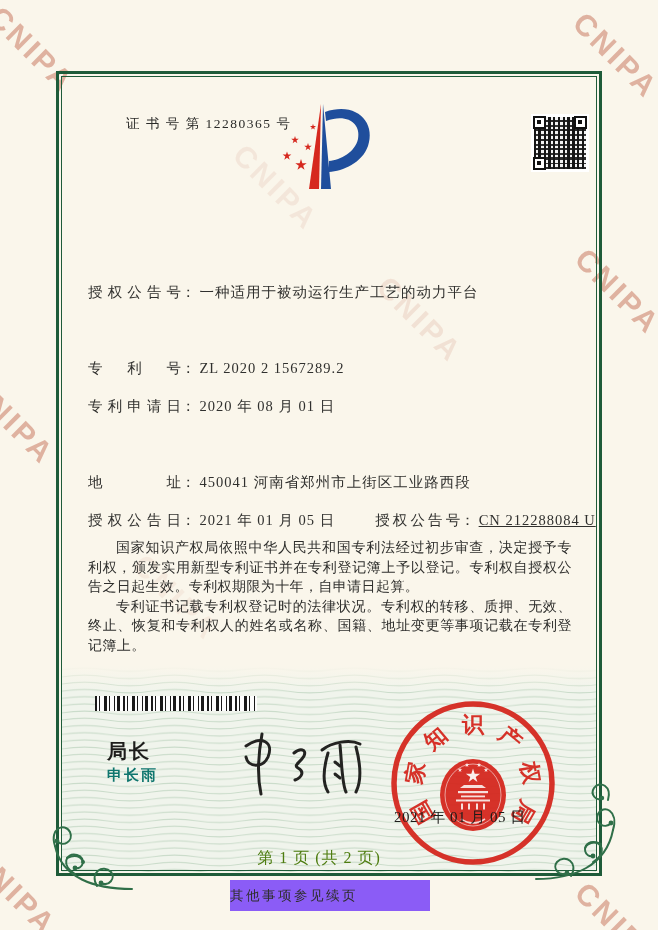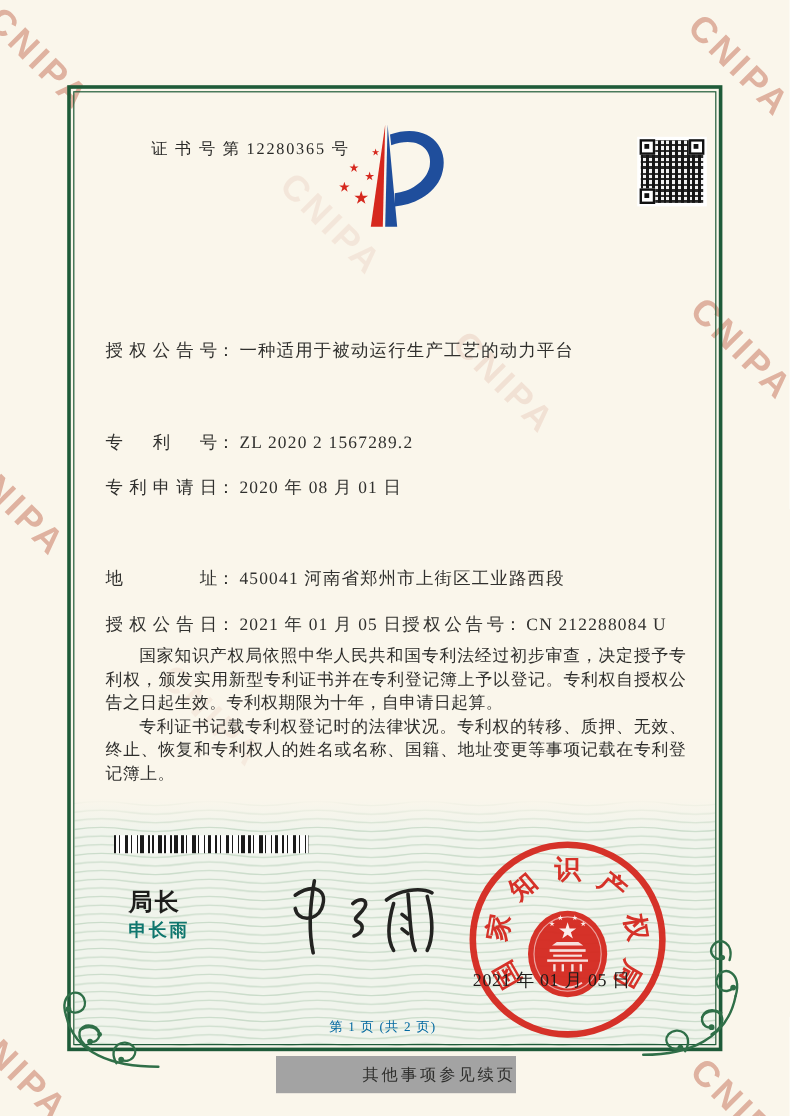--- a/index.html
+++ b/index.html
@@ -44,44 +44,44 @@
   .f-tl{left:2px;top:2px;} .f-tr{right:2px;top:2px;} .f-bl{left:2px;bottom:2px;}
   .title{
     position:absolute;left:0;top:196px;width:658px;text-align:center;z-index:3;
     font-size:31px;font-weight:bold;letter-spacing:8px;color:#171717;
   }
   
   .frow{position:absolute;left:88px;width:482px;font-size:14.5px;z-index:3;white-space:nowrap;color:#30302e;}
   .flabel{display:inline-block;width:93px;text-align:justify;text-align-last:justify;vertical-align:bottom;}
   .fcolon{display:inline-block;margin-right:4px;}
   .fvalue{letter-spacing:1px;}
-  .fgroup2{}
+  .fgroup2{margin-left:40px;text-decoration:underline;}
   .flabel2{display:inline-block;width:85px;text-align:justify;text-align-last:justify;vertical-align:bottom;}
   
   .paras{position:absolute;left:88px;top:538px;width:484px;z-index:3;
     font-size:14px;line-height:19.6px;text-align:justify;letter-spacing:.4px;color:#2e2e2c;}
   .paras p{margin:0;text-indent:2em;}
   
   .barcode{position:absolute;left:95px;top:696px;width:162px;height:15px;z-index:3;
     background:repeating-linear-gradient(90deg,
       #191919 0 2px,#fdfdfd 2px 4px,#191919 4px 5px,#fdfdfd 5px 9px,
       #191919 9px 12px,#fdfdfd 12px 14px,#191919 14px 15px,#fdfdfd 15px 19px,
       #191919 19px 20px,#fdfdfd 20px 22px,#191919 22px 25px,#fdfdfd 25px 28px);}
   .director-title{position:absolute;left:107px;top:738px;z-index:3;
     font-family:"Liberation Sans","DejaVu Sans",sans-serif;font-weight:bold;font-size:20px;letter-spacing:2px;color:#1d1d1b;}
   .director-name{position:absolute;left:107px;top:766px;z-index:3;
     font-family:"Liberation Sans","DejaVu Sans",sans-serif;font-weight:bold;font-size:15px;letter-spacing:2px;color:#0f766e;}
   .signature{position:absolute;left:232px;top:726px;z-index:4;}
   .seal{position:absolute;left:388px;top:698px;z-index:4;opacity:.95;}
   .seal-date{position:absolute;left:394px;top:808px;width:156px;z-index:5;
     font-size:15px;letter-spacing:.5px;color:#1c1c1a;white-space:nowrap;}
   .page-info{position:absolute;left:0;top:848px;width:638px;text-align:center;z-index:3;
-    font-size:11px;letter-spacing:1px;color:#0369a1;}
-  .cont-box{position:absolute;left:230px;top:880px;width:200px;height:31px;background:#a3a3a3;z-index:4;
-    display:flex;align-items:center;justify-content:flex-end;}
+    font-size:16px;letter-spacing:1px;color:#4d7c0f;}
+  .cont-box{position:absolute;left:230px;top:880px;width:200px;height:31px;background:#8b5cf6;z-index:4;
+    display:flex;align-items:center;justify-content:flex-start;}
   .cont-text{font-size:13.5px;letter-spacing:2.5px;color:#2e2e2c;}
   .ornament{position:absolute;z-index:3;}
   .orn-left{left:46px;top:796px;}
   .orn-right{left:534px;top:756px;transform:scaleX(-1);}
 </style>
 </head>
 <body>
 
 <div class="page">
 

